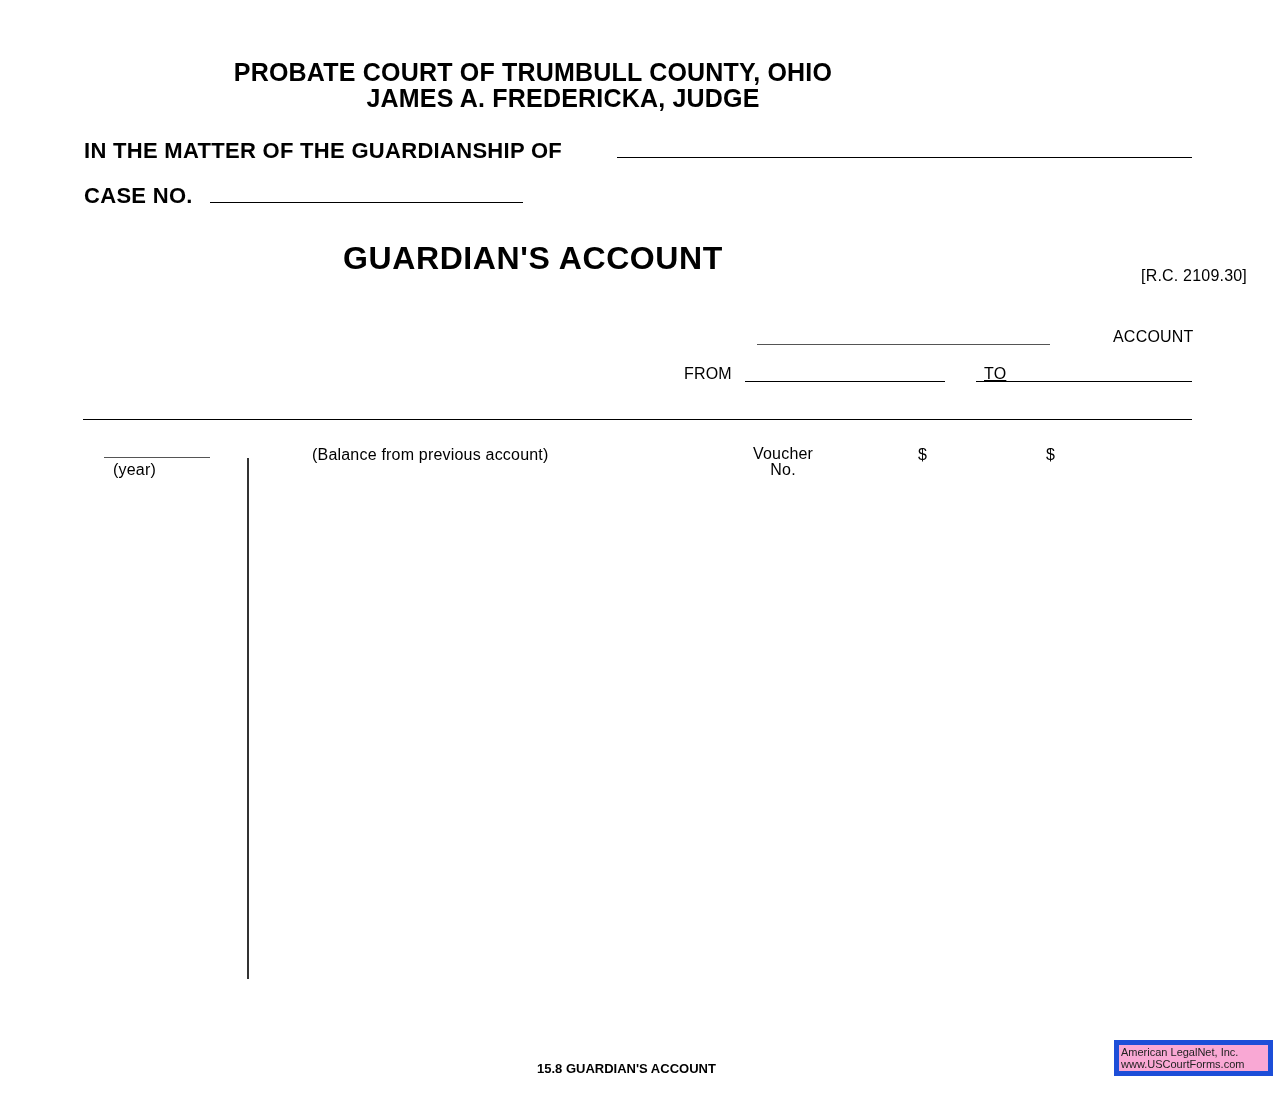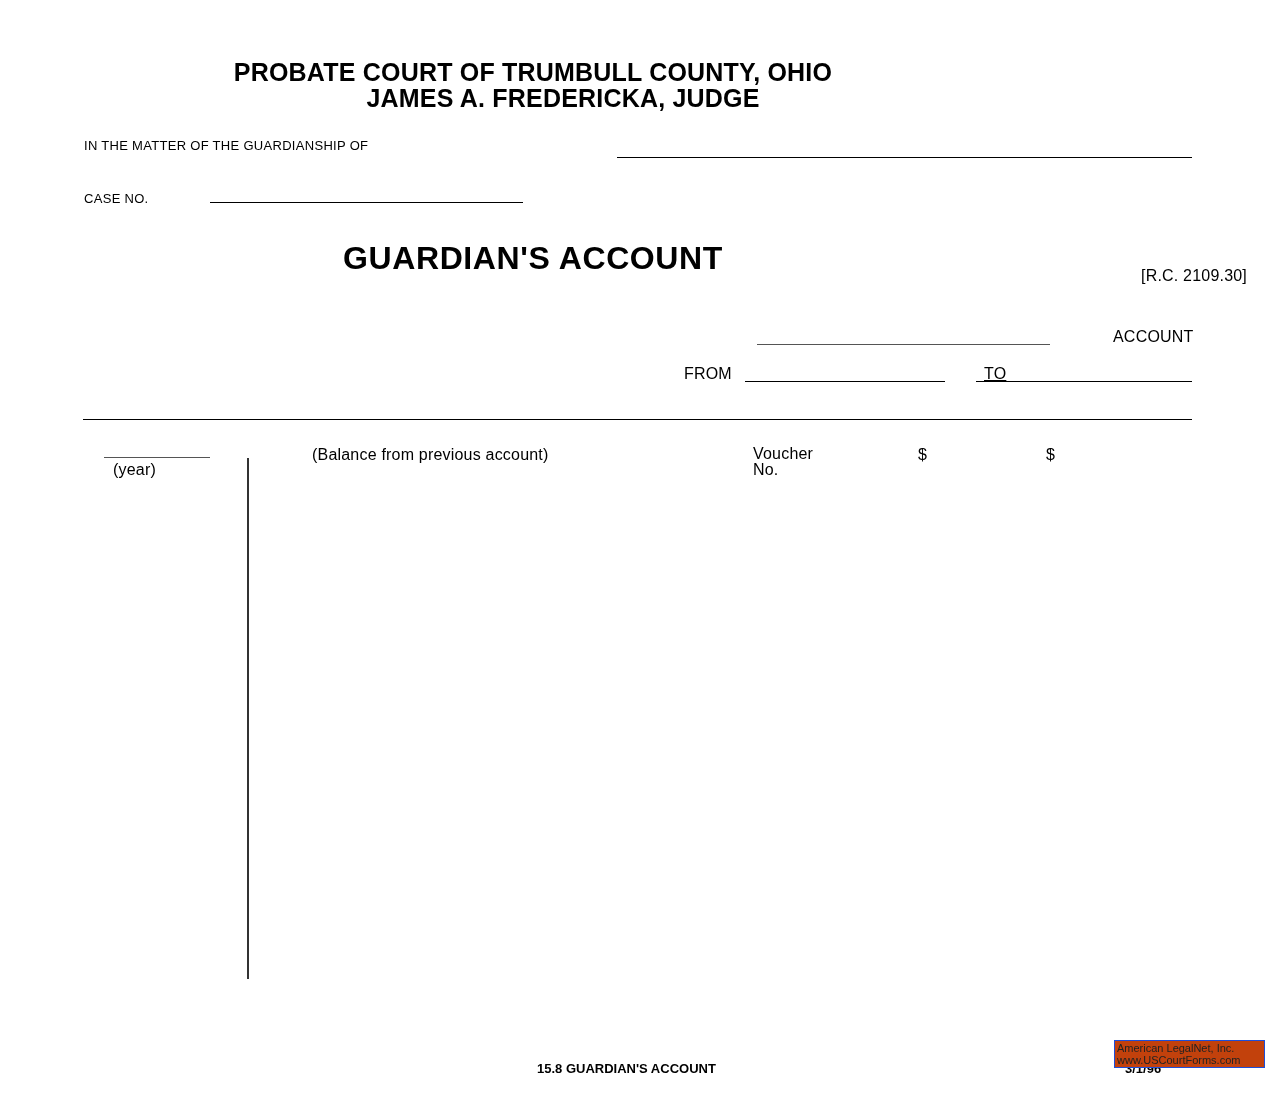--- a/index.html
+++ b/index.html
@@ -18,63 +18,63 @@
     .abs { position: absolute; white-space: nowrap; }
     .title-line {
       position: absolute;
       left: 0; width: 1066px;
       text-align: center;
       font-weight: bold;
       font-size: 25px;
       letter-spacing: 0.2px;
     }
     .label-bold {
-      font-weight: normal;
-      font-size: 13px;
+      font-weight: bold;
+      font-size: 22px;
       letter-spacing: 0.3px;
     }
     .rule {
       position: absolute;
       height: 0;
       border-top: 1px solid #000;
     }
     .rule.thick { border-top: 1.5px solid #000; }
     .vrule {
       position: absolute;
       width: 0;
       border-left: 2px solid #333;
     }
     .normal { font-size: 16px; letter-spacing: 0.2px; }
     .footer { font-size: 13px; font-weight: bold; }
     .watermark {
       position: absolute;
       left: 1114px;
       top: 1040px;
       width: 145px;
-      border: 1px solid #1d4ed8;
+      border: 5px solid #1d4ed8;
       font-size: 11px;
       line-height: 12px;
       padding: 1px 2px;
       color: #222;
-      background: #c2410c;
+      background: #f9a8d4;
     }
   </style>
 </head>
 <body>
 
 <div class="title-line" style="top:58px;">PROBATE COURT OF TRUMBULL COUNTY, OHIO</div>
 <div class="title-line" style="top:84px; padding-left:30px;">JAMES A. FREDERICKA, JUDGE</div>
 
 <div class="abs label-bold" style="left:84px; top:138px;">IN THE MATTER OF THE GUARDIANSHIP OF</div>
 <div class="abs" style="left:617px; top:136px; width:575px; height:21px;">
   <span class="normal" style="position:absolute; left:4px; bottom:2px;"></span>
 </div>
 <div class="rule" style="left:617px; top:157px; width:575px;"></div>
 
-<div class="abs label-bold" style="left:84px; top:183px;margin-top:8px;">CASE NO.</div>
+<div class="abs label-bold" style="left:84px; top:183px;">CASE NO.</div>
 <div class="abs" style="left:210px; top:181px; width:313px; height:21px;">
   <span class="normal" style="position:absolute; left:4px; bottom:2px;"></span>
 </div>
 <div class="rule" style="left:210px; top:202px; width:313px;"></div>
 
 <div class="title-line" style="top:240px; font-size:32px; letter-spacing:0.6px;">GUARDIAN'S ACCOUNT</div>
 <div class="abs normal" style="left:0; width:1247px; text-align:right; top:267px; font-size:16px;">[R.C. 2109.30]</div>
 
 <div class="abs" style="left:757px; top:324px; width:293px; height:20px;">
   <span class="normal" style="position:absolute; left:4px; bottom:2px;"></span>
@@ -98,21 +98,21 @@
 <div class="abs" style="left:104px; top:440px; width:106px; height:17px;">
   <span class="normal" style="position:absolute; left:4px; bottom:1px;"></span>
 </div>
 <div class="rule" style="left:104px; top:457px; width:106px; border-top-color:#555;"></div>
 <div class="abs normal" style="left:113px; top:461px;">(year)</div>
 
 <div class="vrule" style="left:247px; top:458px; height:521px;"></div>
 
 <div class="abs normal" style="left:312px; top:446px;">(Balance from previous account)</div>
 
-<div class="abs normal" style="left:753px; top:446px; line-height:16px;">
+<div class="abs normal" style="left:753px; top:446px; line-height:16px;text-align:center;">
   <div>Voucher</div>
   <div>No.</div>
 </div>
 
 <div class="abs normal" style="left:918px; top:446px;">$</div>
 <div class="abs normal" style="left:1046px; top:446px;">$</div>
 
 <div class="abs footer" style="left:537px; top:1061px;">15.8 GUARDIAN'S ACCOUNT</div>
 <div class="abs footer" style="left:1125px; top:1061px;">3/1/96</div>
 <div class="watermark">

